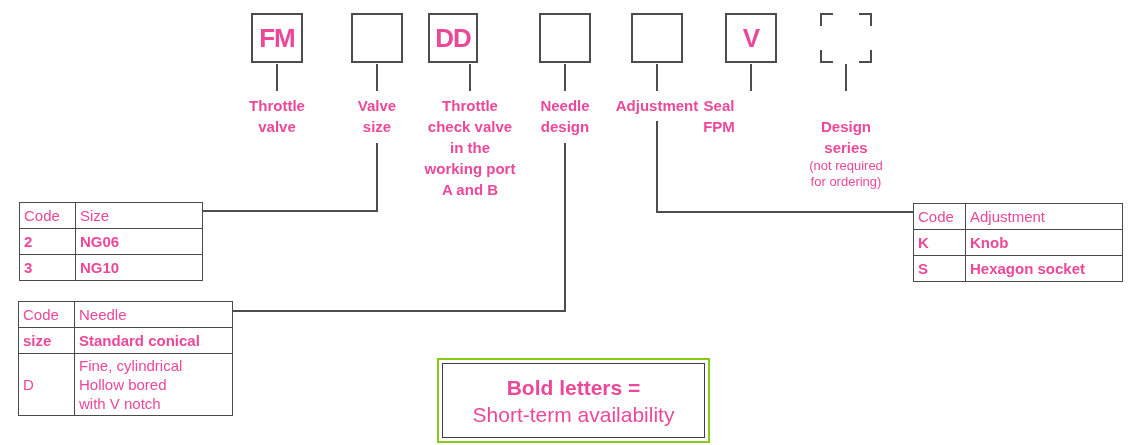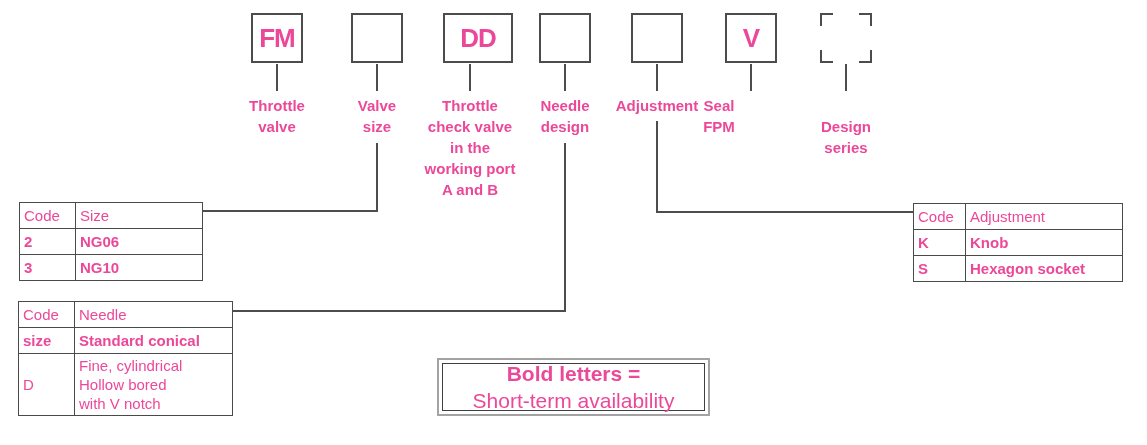--- a/index.html
+++ b/index.html
@@ -38,38 +38,38 @@
     font-size:15px;table-layout:fixed;
   }
   table.code-table td{
     border:1.5px solid #4a4a4a;text-align:left;vertical-align:middle;
     padding:2px 4px;height:21px;white-space:pre-line;line-height:19px;
   }
   table.code-table tr.hdr td{font-weight:normal;}
   td.b{font-weight:bold;}
   
   .note-outer{
-    position:absolute;left:437px;top:358px;width:273px;height:58px;box-sizing:border-box;
-    border:2px solid #a3a3a3;padding:3px;background:#fff;
+    position:absolute;left:437px;top:358px;width:273px;height:85px;box-sizing:border-box;
+    border:2px solid #84cc16;padding:3px;background:#fff;
   }
   .note-inner{
     width:100%;height:100%;box-sizing:border-box;border:1px solid #3f3f3f;
     display:flex;flex-direction:column;align-items:center;justify-content:center;
     font-size:21px;line-height:27px;text-align:center;
   }
   .note-bold{font-weight:bold;}
 </style>
 </head>
 <body>
 
 <div id="canvas">
 
   <div class="code-box" style="left:251px;">FM</div>
   <div class="code-box" style="left:351px;"></div>
-  <div class="code-box" style="left:443px;width:70px;">DD</div>
+  <div class="code-box" style="left:428px;width:50px;">DD</div>
   <div class="code-box" style="left:539px;"></div>
   <div class="code-box" style="left:631px;"></div>
   <div class="code-box" style="left:725px;">V</div>
 
   <div class="dash-box" style="left:820px;">
     <div class="corner c-tl"></div>
     <div class="corner c-tr"></div>
     <div class="corner c-bl"></div>
     <div class="corner c-br"></div>
   </div>
@@ -92,20 +92,22 @@
 working port
 A and B</div>
   <div class="box-label" style="left:565px;">Needle
 design</div>
   <div class="box-label" style="left:657px;">Adjustment</div>
   <div class="box-label" style="left:719px;">Seal
 FPM</div>
   <div class="box-label" style="left:846px;">
     <span style="white-space:pre-line;">Design
 series</span>
+    <div class="label-note">(not required
+for ordering)</div>
   </div>
 
   <div class="vline" style="left:376px;top:143px;height:69px;"></div>
   <div class="hline" style="left:203px;top:210px;width:175px;"></div>
 
   <div class="vline" style="left:564px;top:143px;height:169px;"></div>
   <div class="hline" style="left:233px;top:310px;width:333px;"></div>
 
   <div class="vline" style="left:656px;top:121px;height:92px;"></div>
   <div class="hline" style="left:656px;top:211px;width:257px;"></div>

